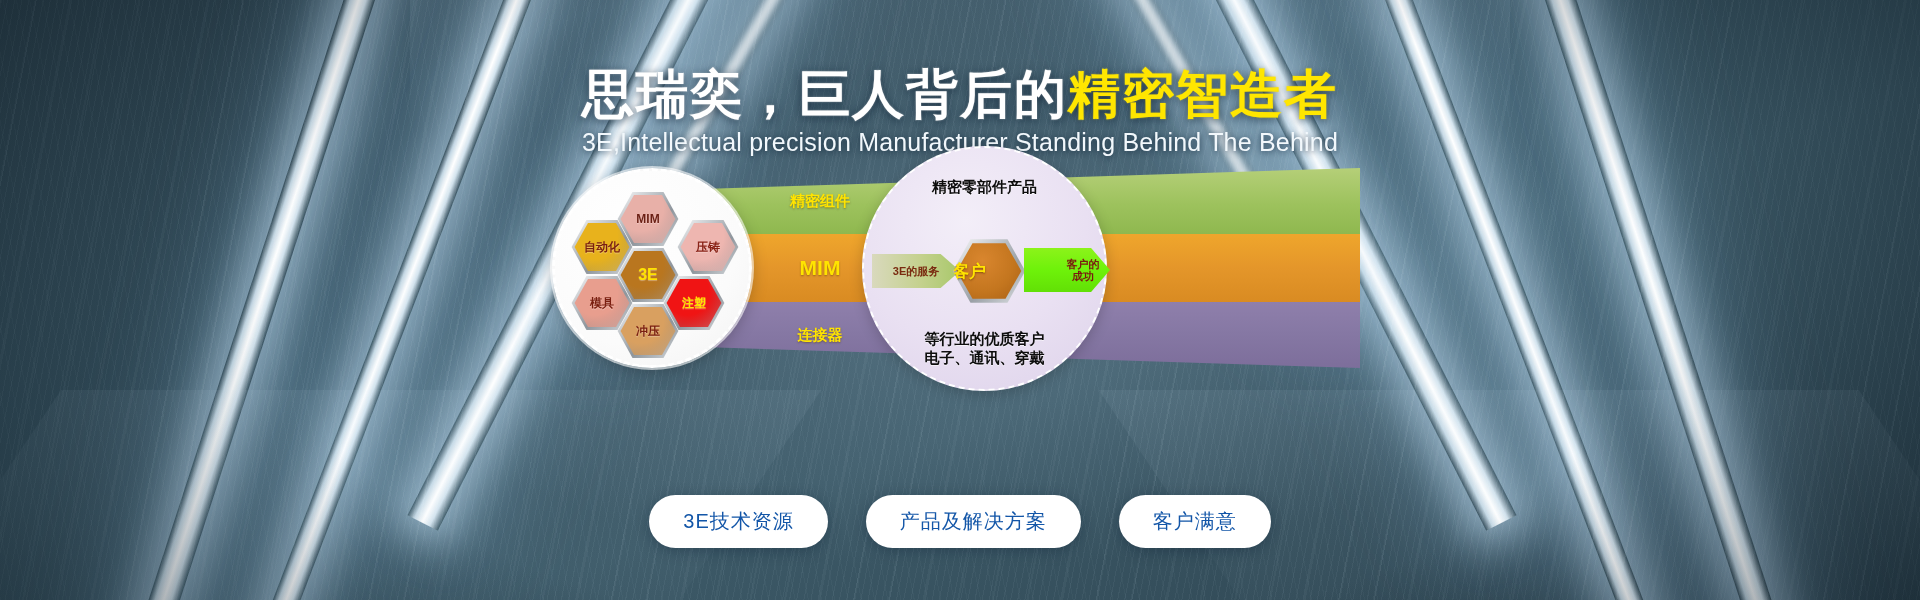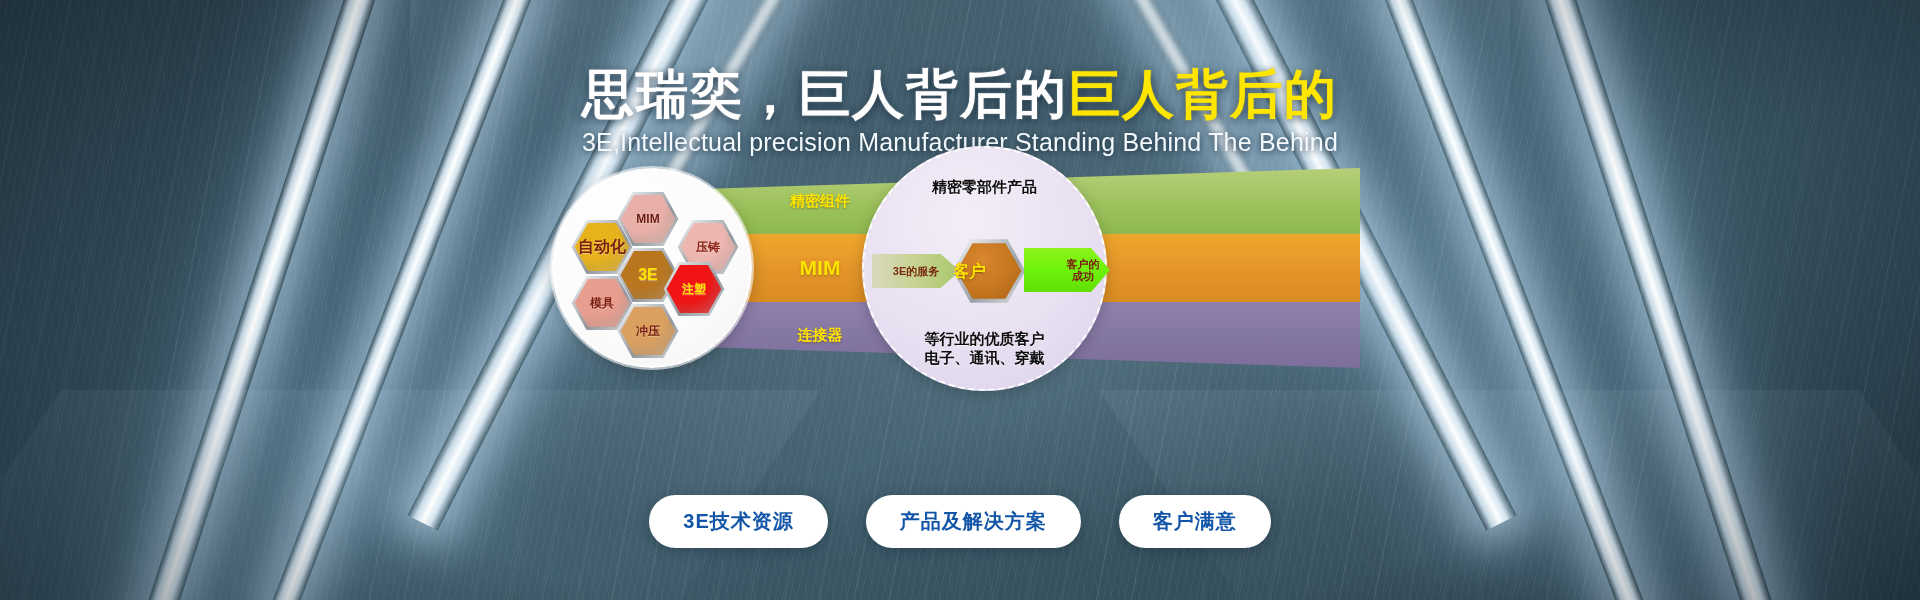--- a/index.html
+++ b/index.html
@@ -152,21 +152,21 @@
 
   
   .buttons {
     position:absolute; left:0; top:495px; width:100%;
     display:flex; justify-content:center; gap:38px;
   }
   .pill {
     background:#ffffff;
     border-radius:32px;
     padding:13px 34px;
-    font-size:20px; font-weight:bold;
+    font-size:20px; font-weight:normal;
     color:#1356a8;
     letter-spacing:1px;
     box-shadow:0 3px 14px rgba(10,30,50,.35);
     white-space:nowrap;
     cursor:pointer;
   }
 
   
   .rightCircle {
     position:absolute; left:302px; top:-22px;
@@ -236,21 +236,21 @@
   <div class="bar bR3"></div>
   <div class="bar soft bR4"></div>
   <div class="panel pFloorL"></div>
   <div class="panel pFloorR"></div>
   <div class="texture"></div>
   <div class="vignette"></div>
 
   <div class="content">
 
     <div class="headline">
-      <span class="white">思瑞奕，巨人背后的</span><span class="yellow">巨人背后的</span>
+      <span class="white">思瑞奕，巨人背后的</span><span class="yellow">精密智造者</span>
     </div>
 
     <div class="subhead">3E,Intellectual precision Manufacturer Standing Behind The Behind</div>
 
     <div id="diagram">
 
       <div class="bands">
         <div class="band bandGreen">
           <span>精密组件</span>
         </div>
@@ -288,35 +288,35 @@
       </div>
 
       <div class="leftCircle">
         <div class="hexwrap" id="hexwrap">
             <div class="hex hexsil" style="left: 62px; top: 20px;">
               <span class="hin" style="background: radial-gradient(circle at 38% 30%, rgb(232, 176, 168) 0%, rgb(232, 176, 168) 45%, rgba(0, 0, 0, 0.14) 150%);"></span>
               <span class="htx" style="font-size: 12px; color: rgb(107, 31, 20); text-shadow: rgba(255, 255, 255, 0.35) 0px 1px 1px;">MIM</span>
             </div>
             <div class="hex hexsil" style="left: 16px; top: 48px;">
               <span class="hin" style="background: radial-gradient(circle at 38% 30%, rgb(232, 178, 28) 0%, rgb(232, 178, 28) 45%, rgba(0, 0, 0, 0.14) 150%);"></span>
-              <span class="htx" style="font-size: 16px; color: rgb(122, 31, 16); text-shadow: rgba(255, 255, 255, 0.35) 0px 1px 1px;">自动化</span>
+              <span class="htx" style="font-size: 12px; color: rgb(122, 31, 16); text-shadow: rgba(255, 255, 255, 0.35) 0px 1px 1px;">自动化</span>
             </div>
             <div class="hex hexsil" style="left: 122px; top: 48px;">
               <span class="hin" style="background: radial-gradient(circle at 38% 30%, rgb(238, 182, 176) 0%, rgb(238, 182, 176) 45%, rgba(0, 0, 0, 0.14) 150%);"></span>
               <span class="htx" style="font-size: 12px; color: rgb(138, 36, 24); text-shadow: rgba(255, 255, 255, 0.35) 0px 1px 1px;">压铸</span>
             </div>
             <div class="hex hexsil" style="left: 62px; top: 76px;">
               <span class="hin" style="background: radial-gradient(circle at 38% 30%, rgb(185, 118, 31) 0%, rgb(185, 118, 31) 45%, rgba(0, 0, 0, 0.14) 150%);"></span>
               <span class="htx" style="font-size: 16px; color: rgb(255, 228, 0); text-shadow: rgba(255, 255, 255, 0.35) 0px 1px 1px;">3E</span>
             </div>
             <div class="hex hexsil" style="left: 16px; top: 104px;">
               <span class="hin" style="background: radial-gradient(circle at 38% 30%, rgb(232, 158, 142) 0%, rgb(232, 158, 142) 45%, rgba(0, 0, 0, 0.14) 150%);"></span>
               <span class="htx" style="font-size: 12px; color: rgb(122, 31, 16); text-shadow: rgba(255, 255, 255, 0.35) 0px 1px 1px; text-align: right;">模具</span>
             </div>
-            <div class="hex hexsil" style="left: 108px; top: 90px;">
+            <div class="hex hexsil" style="left: 108px; top: 104px;">
               <span class="hin" style="background: radial-gradient(circle at 38% 30%, rgb(240, 20, 20) 0%, rgb(240, 20, 20) 45%, rgba(0, 0, 0, 0.14) 150%);"></span>
               <span class="htx" style="font-size: 12px; color: rgb(255, 228, 0); text-shadow: rgba(255, 255, 255, 0.35) 0px 1px 1px;">注塑</span>
             </div>
             <div class="hex hexsil" style="left: 62px; top: 132px;">
               <span class="hin" style="background: radial-gradient(circle at 38% 30%, rgb(217, 160, 96) 0%, rgb(217, 160, 96) 45%, rgba(0, 0, 0, 0.14) 150%);"></span>
               <span class="htx" style="font-size: 12px; color: rgb(122, 31, 16); text-shadow: rgba(255, 255, 255, 0.35) 0px 1px 1px;">冲压</span>
             </div>
           </div>
       </div>
 

